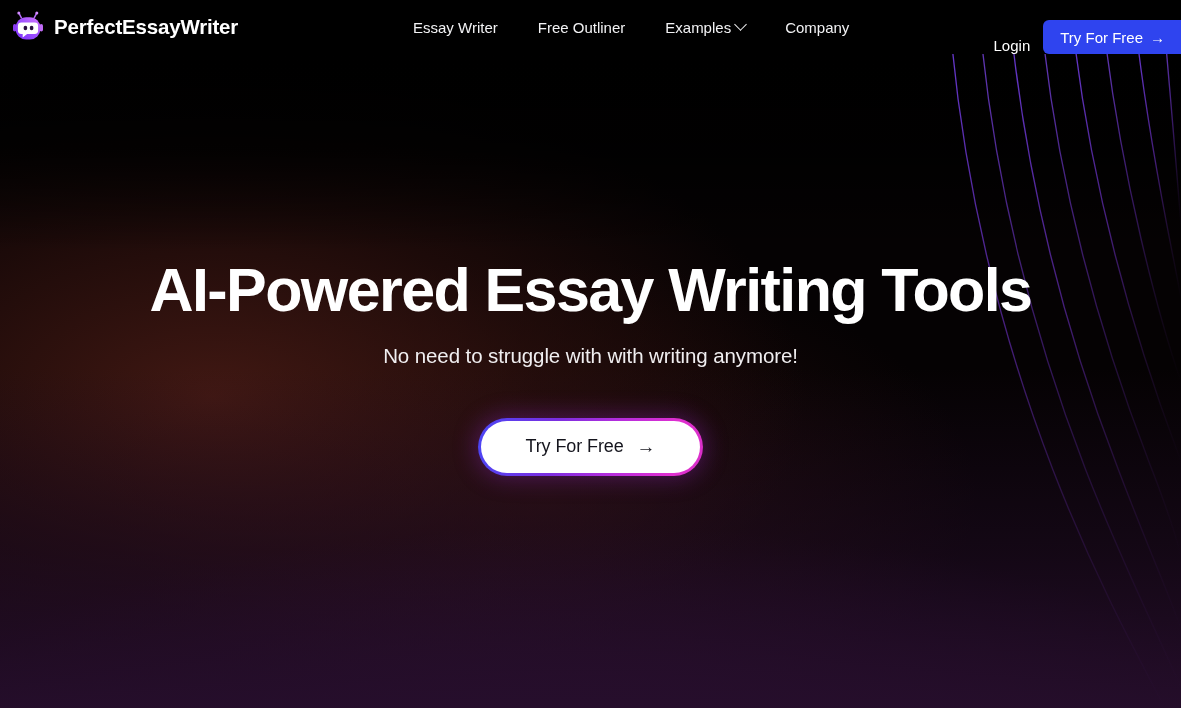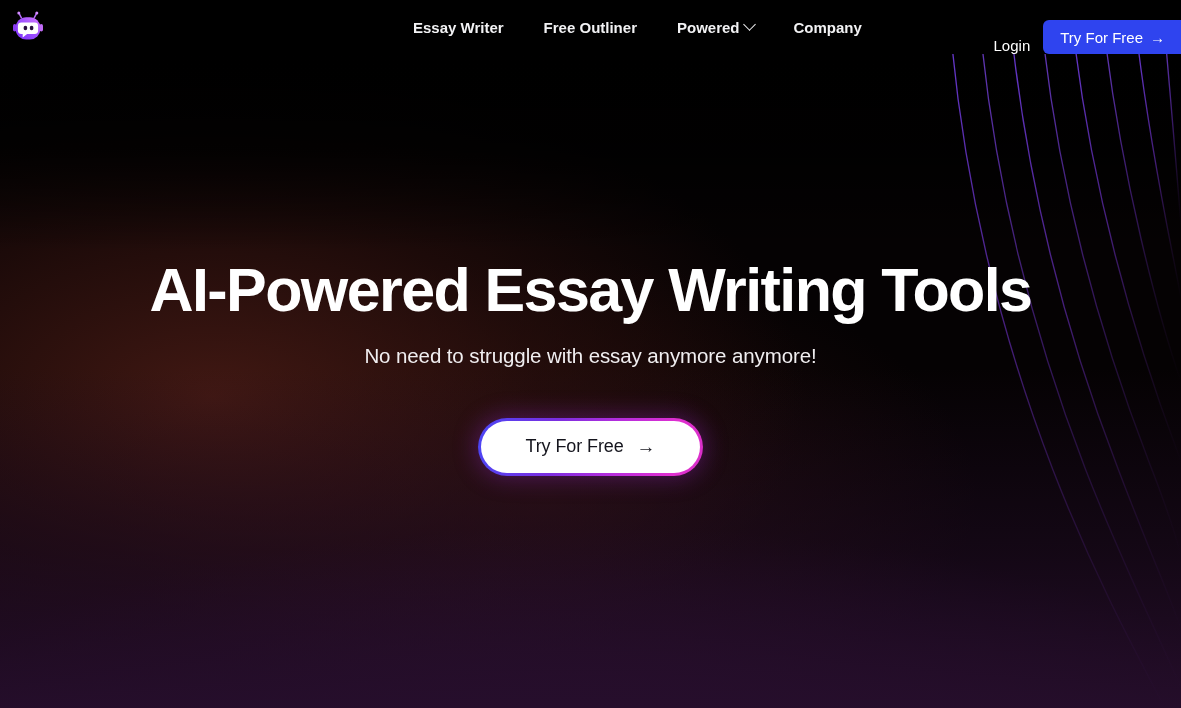--- a/index.html
+++ b/index.html
@@ -76,21 +76,21 @@
   .nav {
     position:absolute;
     left:413px;
     top:0; height:54px;
     display:flex; align-items:center;
     gap:0;
   }
   .nav-link {
     color:#f2f2f4;
     font-size:15px;
-    font-weight:700;
+    font-weight:400;
     text-decoration:none;
     white-space:nowrap;
     display:flex; align-items:center; gap:5px;
     padding:0 0;
     margin-right:40px;
     cursor:pointer;
   }
   .nav-link:last-child { margin-right:0; }
   .chev {
     display:inline-block;
@@ -242,51 +242,52 @@
           <rect x="28.6" y="14.0" width="3.4" height="7.4" rx="1.7" fill="#c06bf5"></rect>
 
           <rect x="4.6" y="7.2" width="24.8" height="22.4" rx="10.6" fill="url(#botg)"></rect>
 
           <path d="M10.3 12.6 h13.4 a3.4 3.4 0 0 1 3.4 3.4 v4.6 a3.4 3.4 0 0 1 -3.4 3.4 h-7.6 l-4.4 3.5 v-3.5 h-1.4 a3.4 3.4 0 0 1 -3.4 -3.4 v-4.6 a3.4 3.4 0 0 1 3.4 -3.4 z" fill="#ffffff"></path>
 
           <ellipse cx="14.4" cy="18.1" rx="1.85" ry="2.25" fill="#2a1040"></ellipse>
           <ellipse cx="20.6" cy="18.1" rx="1.85" ry="2.25" fill="#2a1040"></ellipse>
         </svg>
       </span>
+      <span class="brand-text">PerfectEssayWriter</span>
     </a>
 
     <nav class="nav">
       <a class="nav-link" href="#">
         <span>Essay Writer</span>
       </a>
       <a class="nav-link" href="#">
         <span>Free Outliner</span>
       </a>
       <a class="nav-link" href="#">
-        <span>Powered</span>
+        <span>Examples</span>
         <span class="chev"></span>
       </a>
       <a class="nav-link" href="#">
         <span>Company</span>
       </a>
     </nav>
 
     <div class="header-right">
       <a class="login-link" href="#">Login</a>
       <button class="cta-nav">
         <span>Try For Free</span>
         <span class="arrow">→</span>
       </button>
     </div>
 
   </header>
 
   <section class="hero">
     <h1 class="hero-title">AI-Powered Essay Writing Tools</h1>
-    <p class="hero-sub">No need to struggle with essay anymore anymore!</p>
+    <p class="hero-sub">No need to struggle with with writing anymore!</p>
 
     <div class="hero-cta-wrap">
       <button class="hero-cta">
         <span>Try For Free</span>
         <span class="arrow">→</span>
       </button>
     </div>
   </section>
 
 </div>

